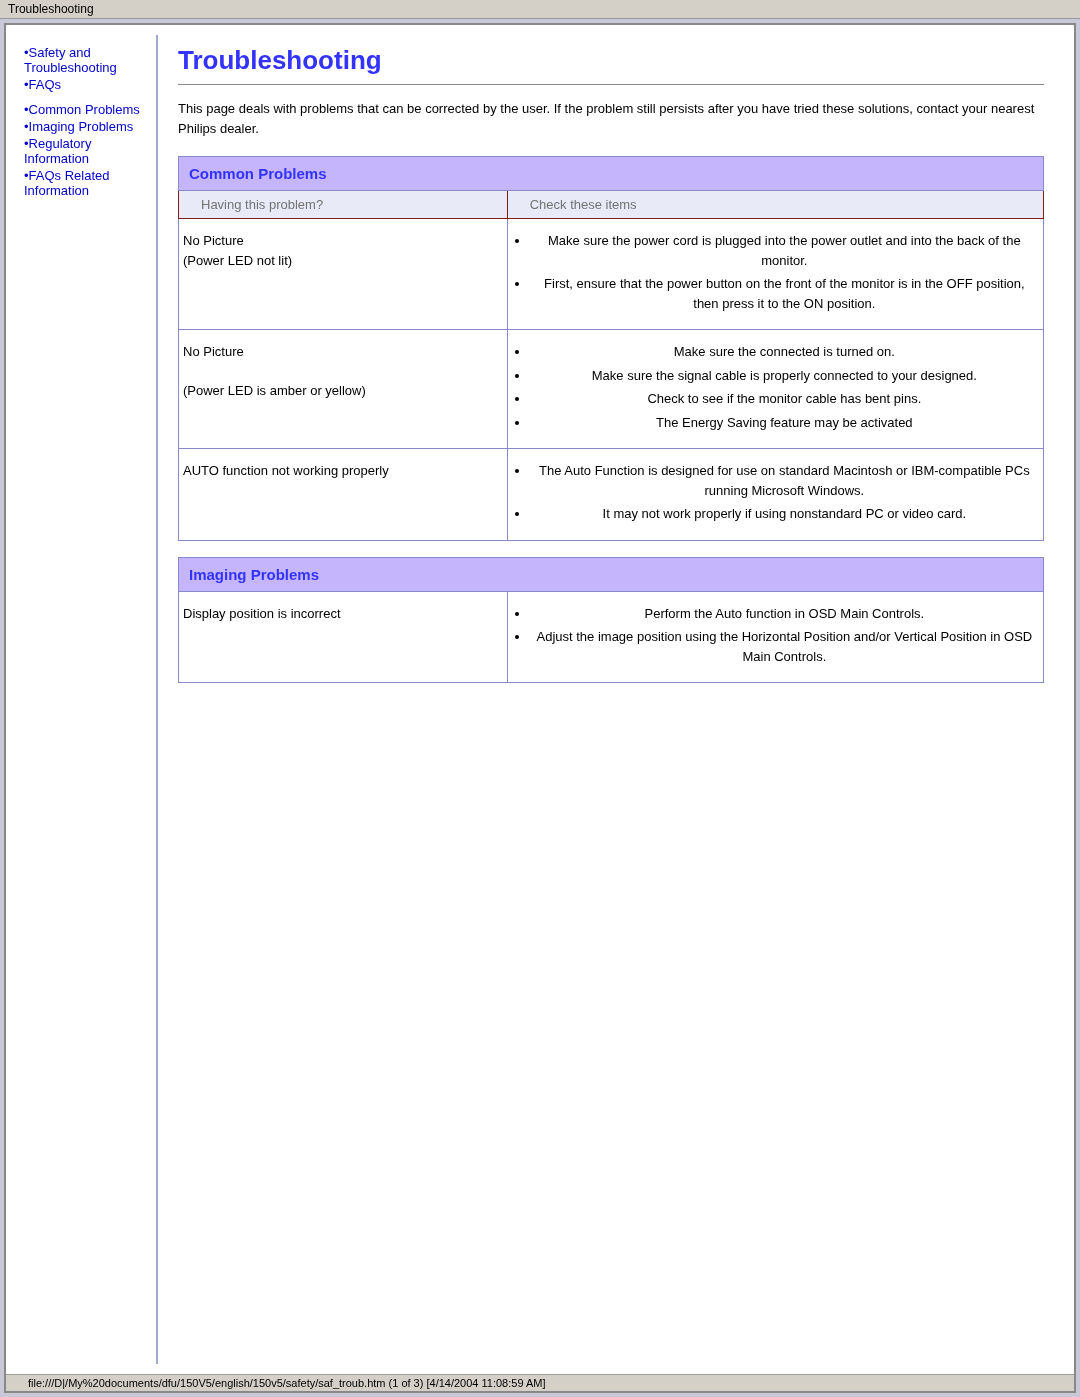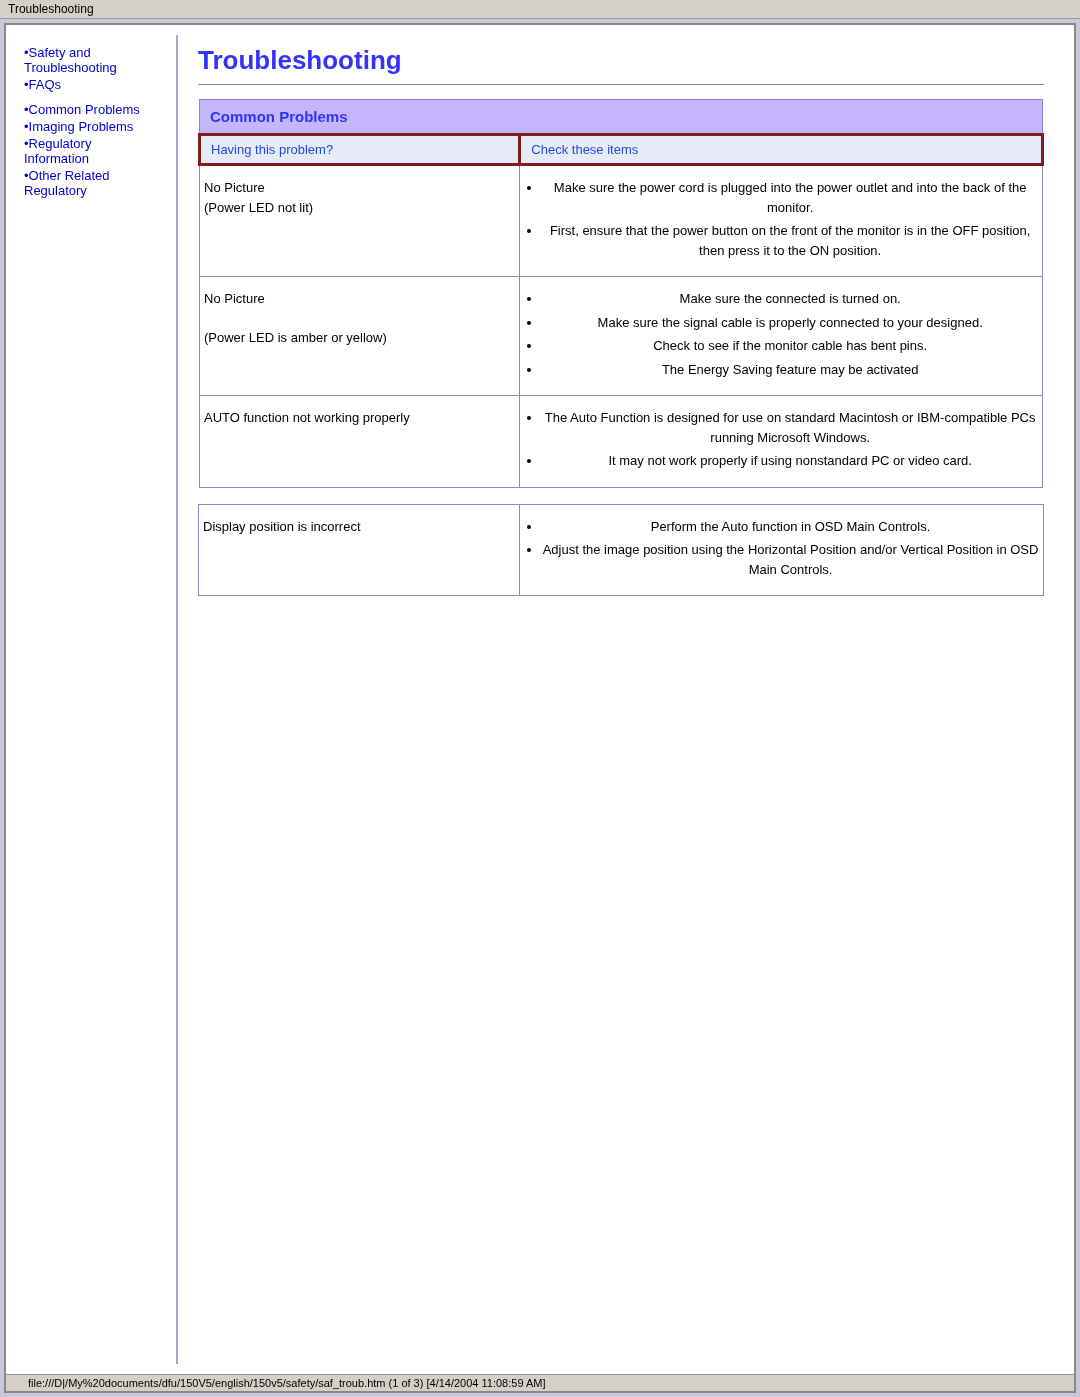--- a/index.html
+++ b/index.html
@@ -25,21 +25,20 @@
       background: #fff;
       margin: 4px;
       border: 2px solid #888;
       display: flex;
       flex-direction: column;
     }
     #content-area {
       display: flex;
       flex: 1;
       padding: 10px;
-      gap: 20px;
     }
     #sidebar {
       width: 140px;
       flex-shrink: 0;
       padding: 10px 8px;
       font-size: 13px;
     }
     .sidebar-link {
       color: #0000cc;
       text-decoration: none;
@@ -79,24 +78,24 @@
     .section-header-row td {
       background: #c4b5fd;
       color: #3333ff;
       font-size: 15px;
       font-weight: bold;
       padding: 8px 10px;
       border: 1px solid #8888cc;
     }
     .col-header-row td {
       background: #e8eaf8;
-      color: #1d4ed8;
-      font-size: 13px;
-      padding: 6px 10px;
-      border: 3px solid #7f1d1d;
+      color: #737373;
+      font-size: 13px;
+      padding: 6px 22px;
+      border: 1px solid #7f1d1d;
     }
     .data-row td {
       padding: 12px 4px;
       border: 1px solid #8888cc;
       vertical-align: top;
       font-size: 13px;
       color: #000;
       line-height: 1.5;
     }
     .problem-col { width: 38%; }
@@ -131,27 +130,28 @@
 
     <div id="sidebar">
       <div class="sidebar-group">
         <a class="sidebar-link">•Safety and Troubleshooting</a>
         <a class="sidebar-link">•FAQs</a>
       </div>
       <div class="sidebar-group">
         <a class="sidebar-link">•Common Problems</a>
         <a class="sidebar-link">•Imaging Problems</a>
         <a class="sidebar-link">•Regulatory Information</a>
-        <a class="sidebar-link">•Other Related Regulatory</a>
+        <a class="sidebar-link">•FAQs Related Information</a>
       </div>
     </div>
 
     <div id="main-content">
       <h1 class="page-title">Troubleshooting</h1>
       <hr class="title-hr">
+      <p class="intro-text">This page deals with problems that can be corrected by the user. If the problem still persists after you have tried these solutions, contact your nearest Philips dealer.</p>
 
       <table class="problems-table">
         <tbody>
             <tr class="section-header-row">
           <td colspan="2">Common Problems</td>
         </tr>
         <tr class="col-header-row">
           <td class="problem-col">Having this problem?</td>
           <td class="check-col">Check these items</td>
         </tr>
@@ -185,20 +185,23 @@
               <li>The Auto Function is designed for use on standard Macintosh or IBM-compatible PCs running Microsoft Windows.</li>
               <li>It may not work properly if using nonstandard PC or video card.</li>
             </ul>
           </td>
         </tr>
       </tbody>
         </table>
 
       <table class="problems-table">
         <tbody>
+            <tr class="section-header-row">
+          <td colspan="2">Imaging Problems</td>
+        </tr>
 
         <tr class="data-row">
           <td class="problem-col">Display position is incorrect</td>
           <td class="check-col">
             <ul class="check-list">
               <li>Perform the Auto function in OSD Main Controls.</li>
               <li>Adjust the image position using the Horizontal Position and/or Vertical Position in OSD Main Controls.</li>
             </ul>
           </td>
         </tr>

